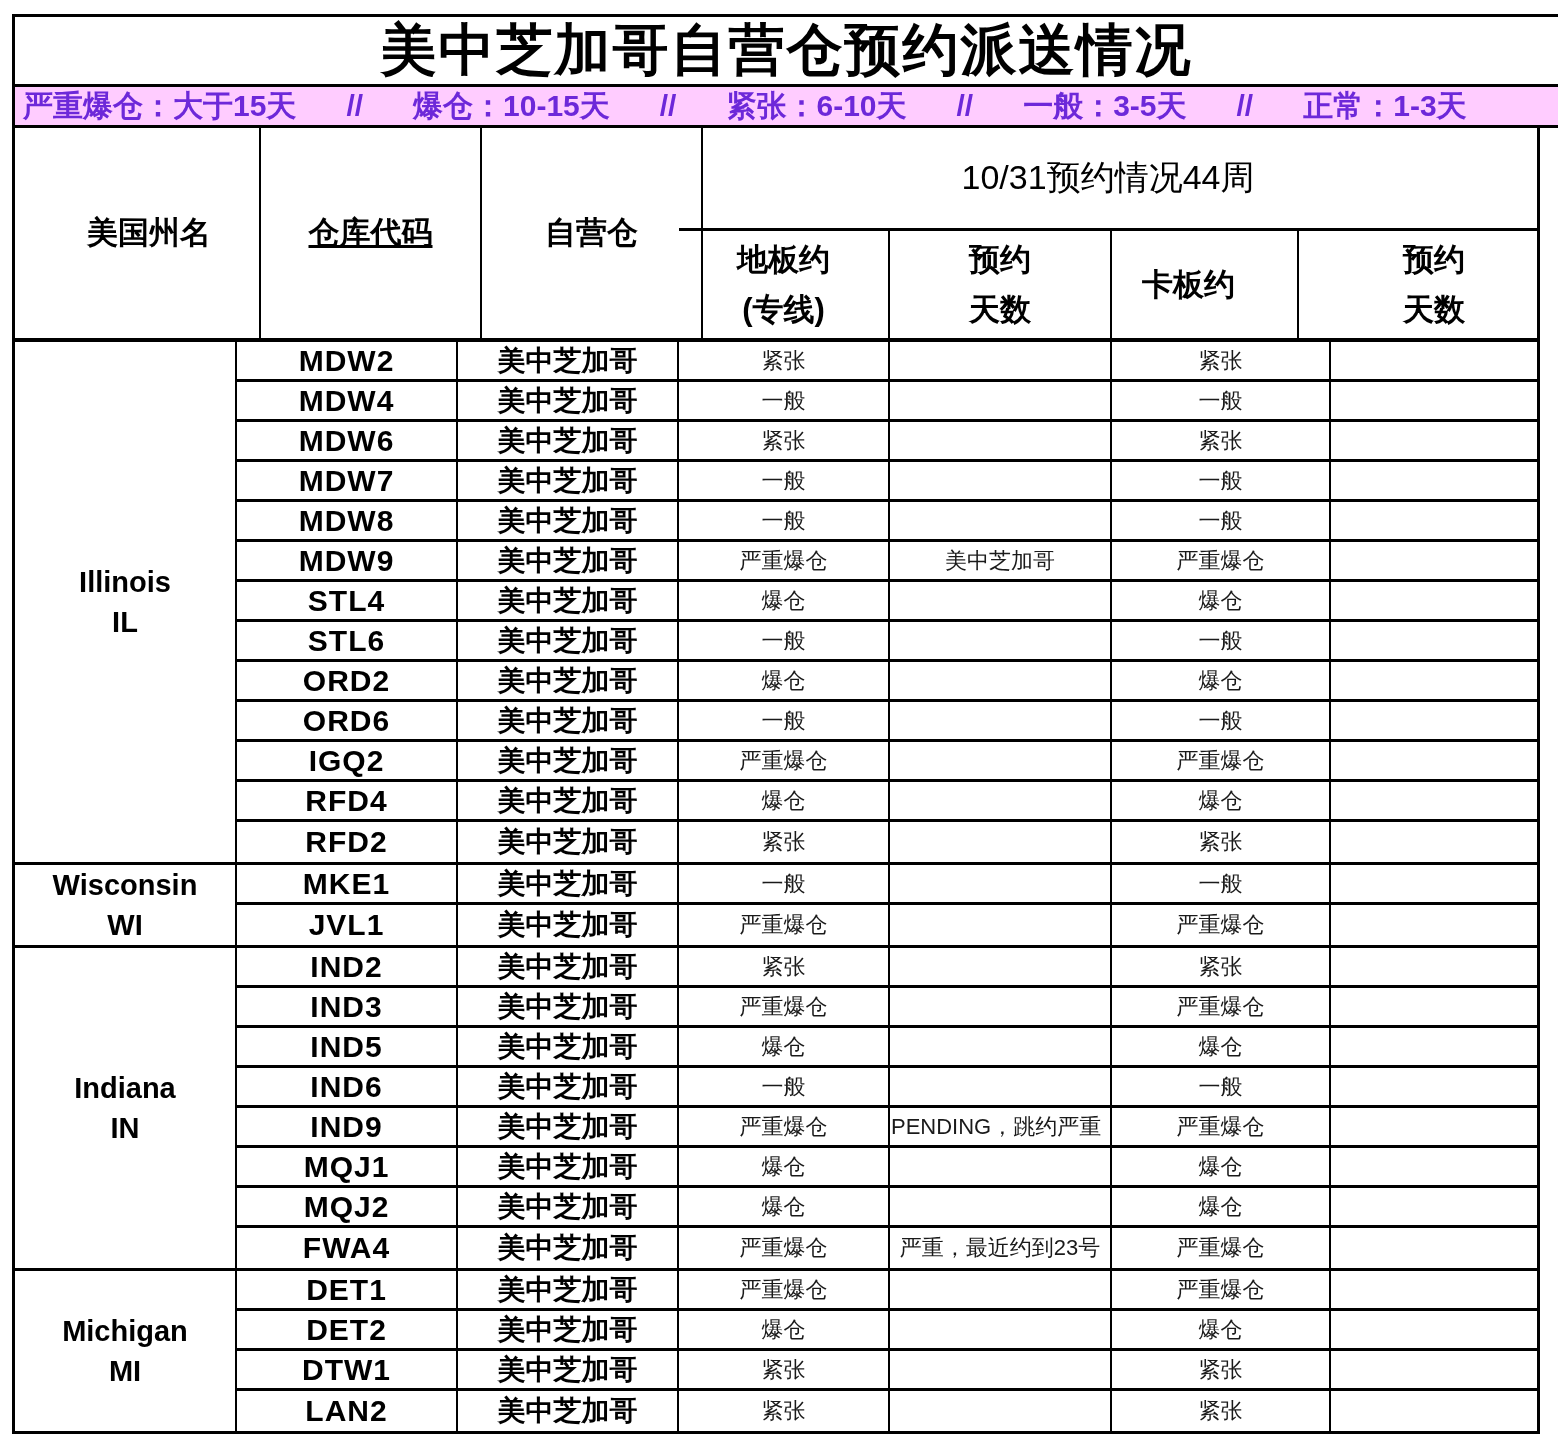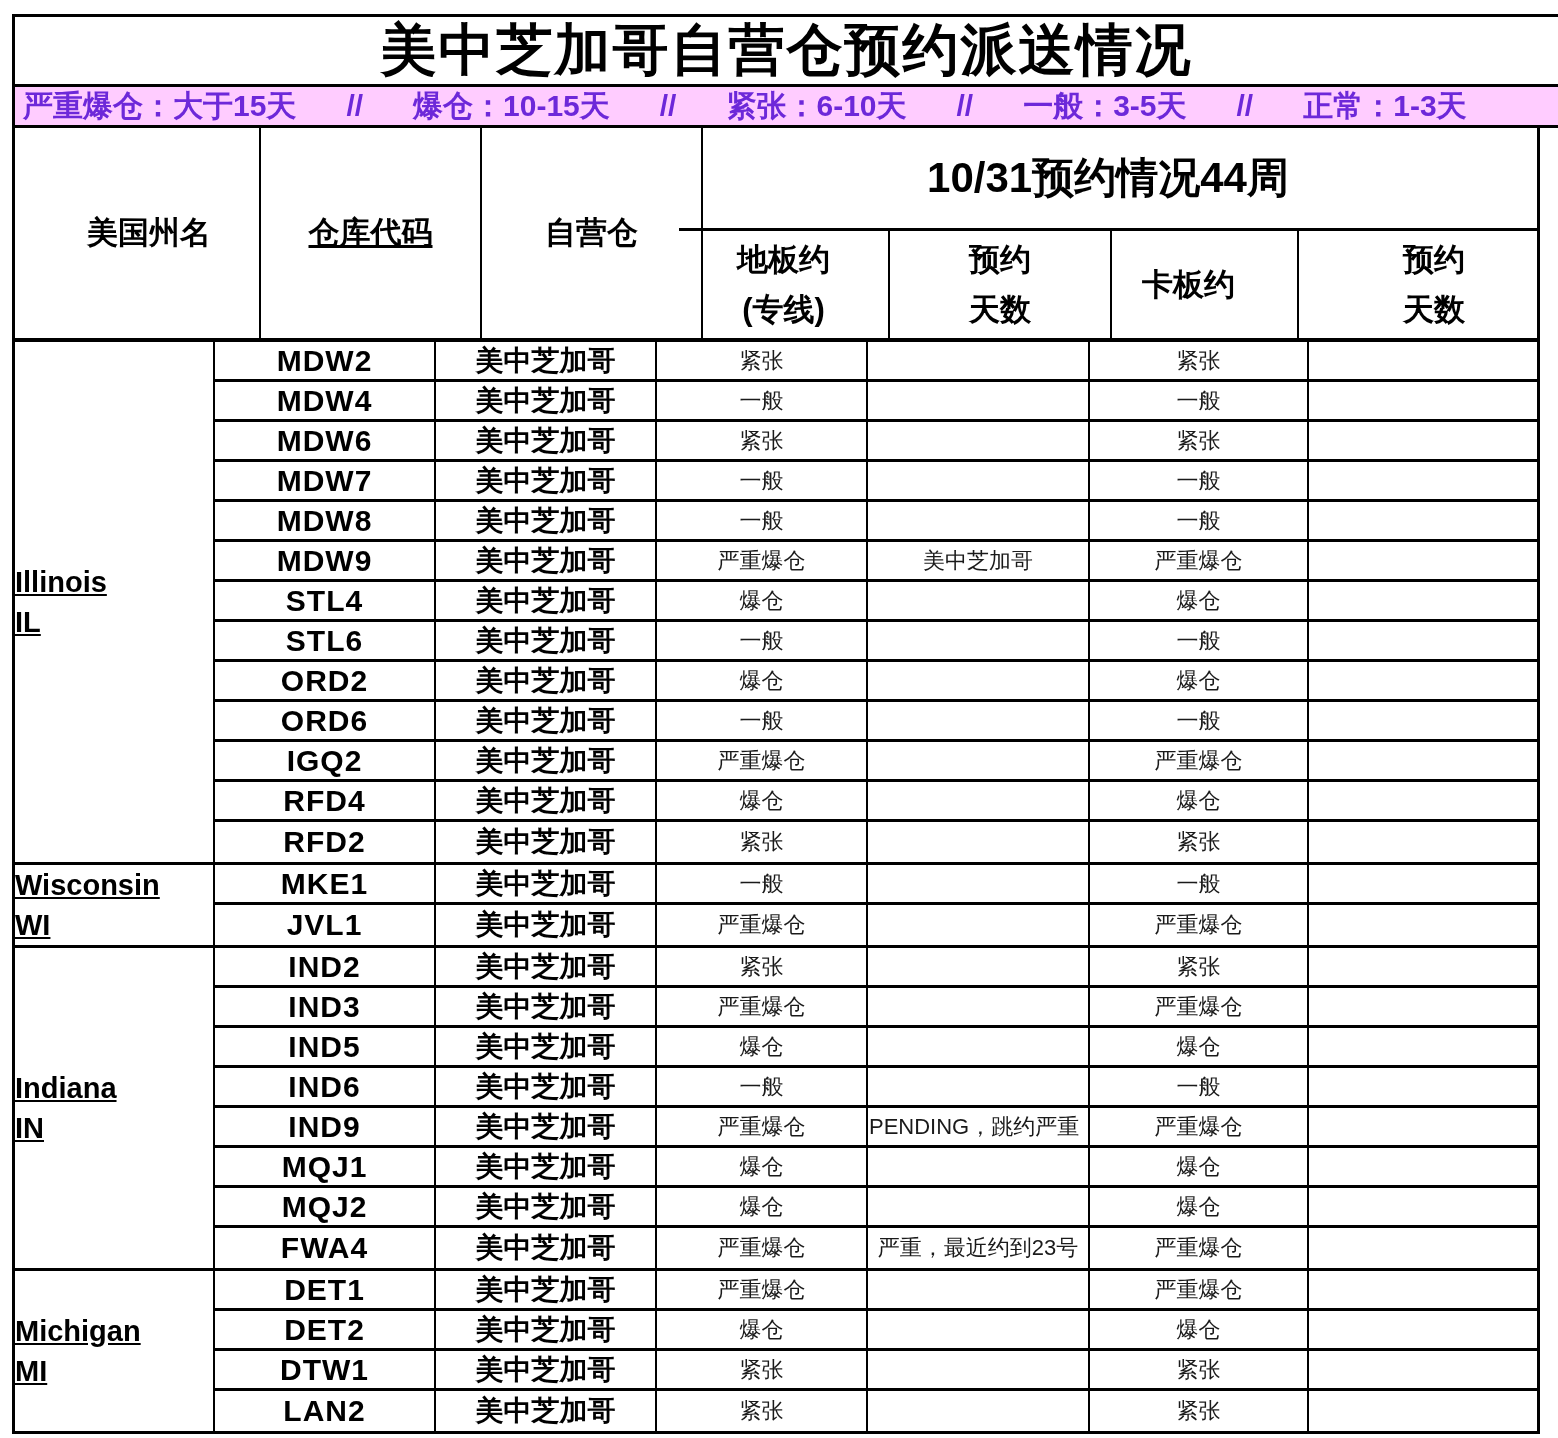--- a/index.html
+++ b/index.html
@@ -32,35 +32,35 @@
 
   
   .hdr{position:relative;height:210px;border-bottom:4px solid #000;}
   .hc{position:absolute;top:0;bottom:0;border-right:2px solid #000;box-sizing:border-box;
       display:flex;align-items:center;justify-content:center;font-weight:bold;font-size:31px;margin-left:24px;}
   .state-h{left:0;width:222px;}
   .code-h{left:222px;width:221px;text-decoration:underline;}
   .wh-h{left:443px;width:221px;}
   .group-h{position:absolute;left:664px;right:0;top:0;height:103px;box-sizing:border-box;
       border-bottom:3px solid #000;display:flex;align-items:center;justify-content:center;
-      font-weight:bold;font-size:42px;}
+      font-weight:normal;font-size:34px;}
   .sub{position:absolute;top:103px;bottom:0;box-sizing:border-box;border-right:2px solid #000;
       display:flex;flex-direction:column;align-items:center;justify-content:center;
       font-weight:bold;font-size:31px;line-height:50px;}
   .floor-h{left:664px;width:211px;}
   .days1-h{left:875px;width:222px;}
   .pallet-h{left:1065px;width:219px;}
   .days2-h{left:1316px;right:0;border-right:none;}
 
   
   .section{display:flex;border-bottom:3px solid #000;}
   .section:last-child{border-bottom:none;}
-  .state-cell{width:200px;box-sizing:border-box;border-right:2px solid #000;
-      display:flex;flex-direction:column;align-items:flex-start;justify-content:center;
-      font-weight:bold;font-size:29px;line-height:40px;text-decoration:underline;}
+  .state-cell{width:222px;box-sizing:border-box;border-right:2px solid #000;
+      display:flex;flex-direction:column;align-items:center;justify-content:center;
+      font-weight:bold;font-size:29px;line-height:40px;}
   .rows{flex:1;}
   .row{display:flex;height:40px;box-sizing:border-box;border-bottom:3px solid #000;}
   .rows .row:last-child{border-bottom:none;}
   .cell{box-sizing:border-box;border-right:2px solid #000;height:100%;
       display:flex;align-items:center;justify-content:center;overflow:hidden;white-space:nowrap;}
   .c-code{width:221px;font-weight:bold;font-size:30px;letter-spacing:1px;}
   .c-wh{width:221px;font-weight:bold;font-size:28px;}
   .c-floor{width:211px;font-size:22px;color:#1a1a1a;}
   .c-days1{width:222px;font-size:22px;color:#1a1a1a;}
   .c-days1.left{justify-content:flex-start;padding-left:1px;}

